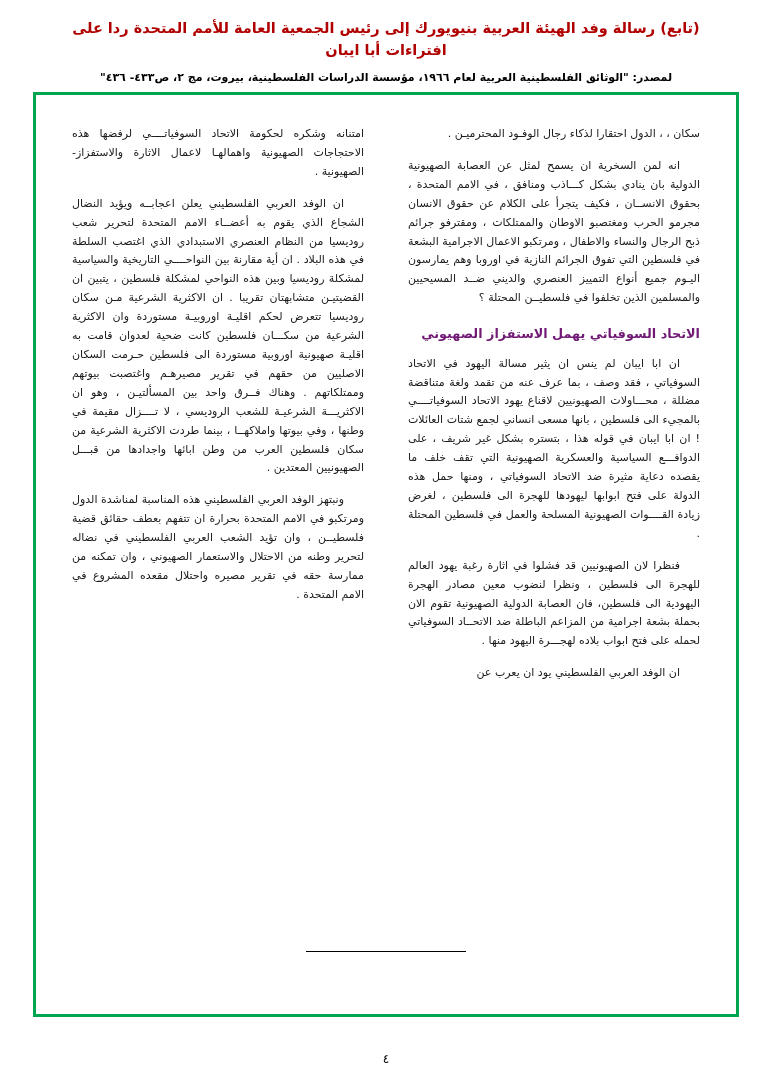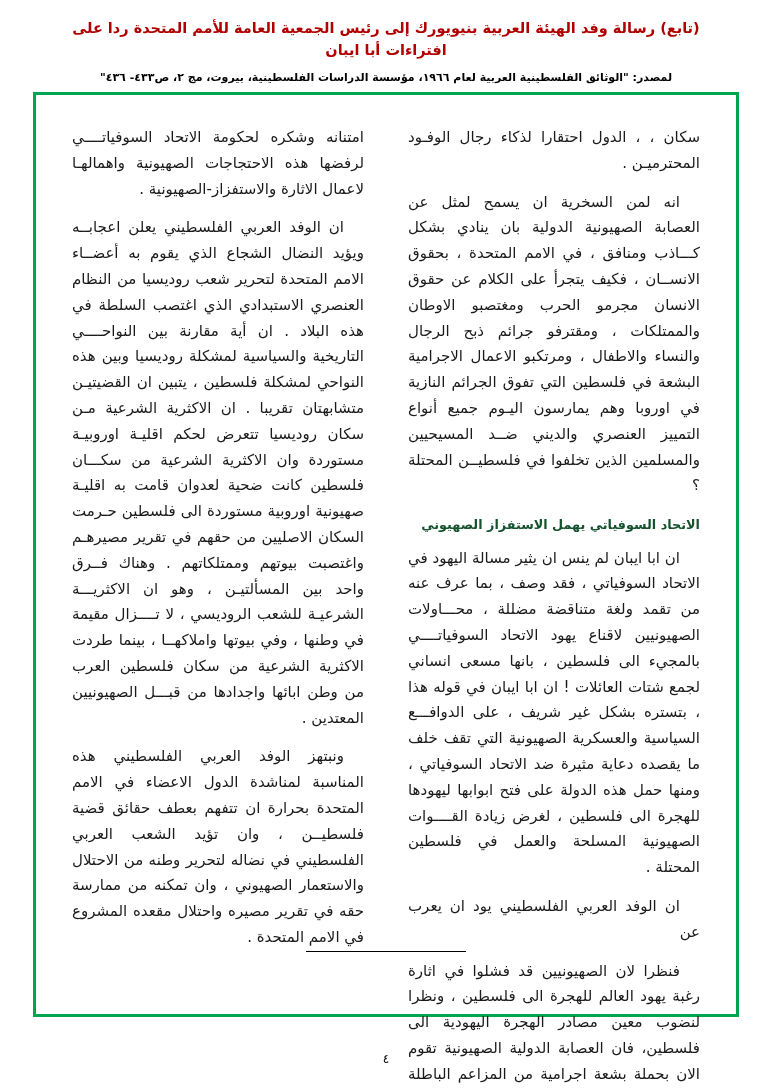--- a/index.html
+++ b/index.html
@@ -56,34 +56,34 @@
   .col {
     width: 50%;
     box-sizing: border-box;
     direction: rtl;
     unicode-bidi: isolate;
   }
   .col-right { padding-left: 22px; }
   .col-left { padding-right: 22px; }
   p.para {
     margin: 0 0 13px 0;
-    font-size: 15px;
+    font-size: 11px;
     line-height: 1.72;
     text-align: justify;
     text-justify: inter-word;
     color: #1a1a1a;
     text-indent: 20px;
   }
   p.para.noindent { text-indent: 0; }
   h2.subhead {
     margin: 16px 0 10px 0;
     font-size: 12.8px;
     font-weight: bold;
     line-height: 1.6;
-    color: #14532d;
+    color: #701a75;
     text-align: right;
   }
   .rule {
     position: absolute;
     bottom: 62px;
     left: 0;
     right: 0;
     display: flex;
     justify-content: center;
   }
@@ -114,28 +114,28 @@
   </div>
 
   <div class="frame">
     <div class="columns">
 
       <div class="col col-right">
         <p class="para noindent">سكان ، ، الدول احتقارا لذكاء رجال الوفـود المحترميـن .</p>
         <p class="para">انه لمن السخرية ان يسمح لمثل عن العصابة الصهيونية الدولية بان ينادي بشكل كـــاذب ومنافق ، في الامم المتحدة ، بحقوق الانســان ، فكيف يتجرأ على الكلام عن حقوق الانسان مجرمو الحرب ومغتصبو الاوطان والممتلكات ، ومقترفو جرائم ذبح الرجال والنساء والاطفال ، ومرتكبو الاعمال الاجرامية البشعة في فلسطين التي تفوق الجرائم النازية في اوروبا وهم يمارسون اليـوم جميع أنواع التمييز العنصري والديني ضــد المسيحيين والمسلمين الذين تخلفوا في فلسطيــن المحتلة ؟</p>
         <h2 class="subhead">الاتحاد السوفياتي يهمل الاستفزاز الصهيوني</h2>
         <p class="para">ان ابا ايبان لم ينس ان يثير مسالة اليهود في الاتحاد السوفياتي ، فقد وصف ، بما عرف عنه من تقمد ولغة متناقضة مضللة ، محـــاولات الصهيونيين لاقناع يهود الاتحاد السوفياتــــي بالمجيء الى فلسطين ، بانها مسعى انساني لجمع شتات العائلات ! ان ابا ايبان في قوله هذا ، بتستره بشكل غير شريف ، على الدوافـــع السياسية والعسكرية الصهيونية التي تقف خلف ما يقصده دعاية مثيرة ضد الاتحاد السوفياتي ، ومنها حمل هذه الدولة على فتح ابوابها ليهودها للهجرة الى فلسطين ، لغرض زيادة القــــوات الصهيونية المسلحة والعمل في فلسطين المحتلة .</p>
+        <p class="para">فنظرا لان الصهيونيين قد فشلوا في اثارة رغبة يهود العالم للهجرة الى فلسطين ، ونظرا لنضوب معين مصادر الهجرة اليهودية الى فلسطين، فان العصابة الدولية الصهيونية تقوم الان بحملة بشعة اجرامية من المزاعم الباطلة ضد الاتحــاد السوفياتي لحمله على فتح ابواب بلاده لهجـــرة اليهود منها .</p>
         <p class="para">ان الوفد العربي الفلسطيني يود ان يعرب عن</p>
-        <p class="para">فنظرا لان الصهيونيين قد فشلوا في اثارة رغبة يهود العالم للهجرة الى فلسطين ، ونظرا لنضوب معين مصادر الهجرة اليهودية الى فلسطين، فان العصابة الدولية الصهيونية تقوم الان بحملة بشعة اجرامية من المزاعم الباطلة ضد الاتحــاد السوفياتي لحمله على فتح ابواب بلاده لهجـــرة اليهود منها .</p>
       </div>
 
       <div class="col col-left">
         <p class="para noindent">امتنانه وشكره لحكومة الاتحاد السوفياتــــي لرفضها هذه الاحتجاجات الصهيونية واهمالهـا لاعمال الاثارة والاستفزاز-الصهيونية .</p>
         <p class="para">ان الوفد العربي الفلسطيني يعلن اعجابــه ويؤيد النضال الشجاع الذي يقوم به أعضــاء الامم المتحدة لتحرير شعب روديسيا من النظام العنصري الاستبدادي الذي اغتصب السلطة في هذه البلاد . ان أية مقارنة بين النواحــــي التاريخية والسياسية لمشكلة روديسيا وبين هذه النواحي لمشكلة فلسطين ، يتبين ان القضيتيـن متشابهتان تقريبا . ان الاكثرية الشرعية مـن سكان روديسيا تتعرض لحكم اقليـة اوروبيـة مستوردة وان الاكثرية الشرعية من سكـــان فلسطين كانت ضحية لعدوان قامت به اقليـة صهيونية اوروبية مستوردة الى فلسطين حـرمت السكان الاصليين من حقهم في تقرير مصيرهـم واغتصبت بيوتهم وممتلكاتهم . وهناك فــرق واحد بين المسألتيـن ، وهو ان الاكثريـــة الشرعيـة للشعب الروديسي ، لا تــــزال مقيمة في وطنها ، وفي بيوتها واملاكهــا ، بينما طردت الاكثرية الشرعية من سكان فلسطين العرب من وطن ابائها واجدادها من قبـــل الصهيونيين المعتدين .</p>
-        <p class="para">ونبتهز الوفد العربي الفلسطيني هذه المناسبة لمناشدة الدول الاعضاء في الامم المتحدة بحرارة ان تتفهم بعطف حقائق قضية فلسطيــن ، وان تؤيد الشعب العربي الفلسطيني في نضاله لتحرير وطنه من الاحتلال والاستعمار الصهيوني ، وان تمكنه من ممارسة حقه في تقرير مصيره واحتلال مقعده المشروع في الامم المتحدة .</p>
+        <p class="para">ونبتهز الوفد العربي الفلسطيني هذه المناسبة لمناشدة الدول ومرتكبو في الامم المتحدة بحرارة ان تتفهم بعطف حقائق قضية فلسطيــن ، وان تؤيد الشعب العربي الفلسطيني في نضاله لتحرير وطنه من الاحتلال والاستعمار الصهيوني ، وان تمكنه من ممارسة حقه في تقرير مصيره واحتلال مقعده المشروع في الامم المتحدة .</p>
       </div>
 
     </div>
 
     <div class="rule">
         <span></span>
       </div>
   </div>
 
   <div class="page-number">٤</div>

